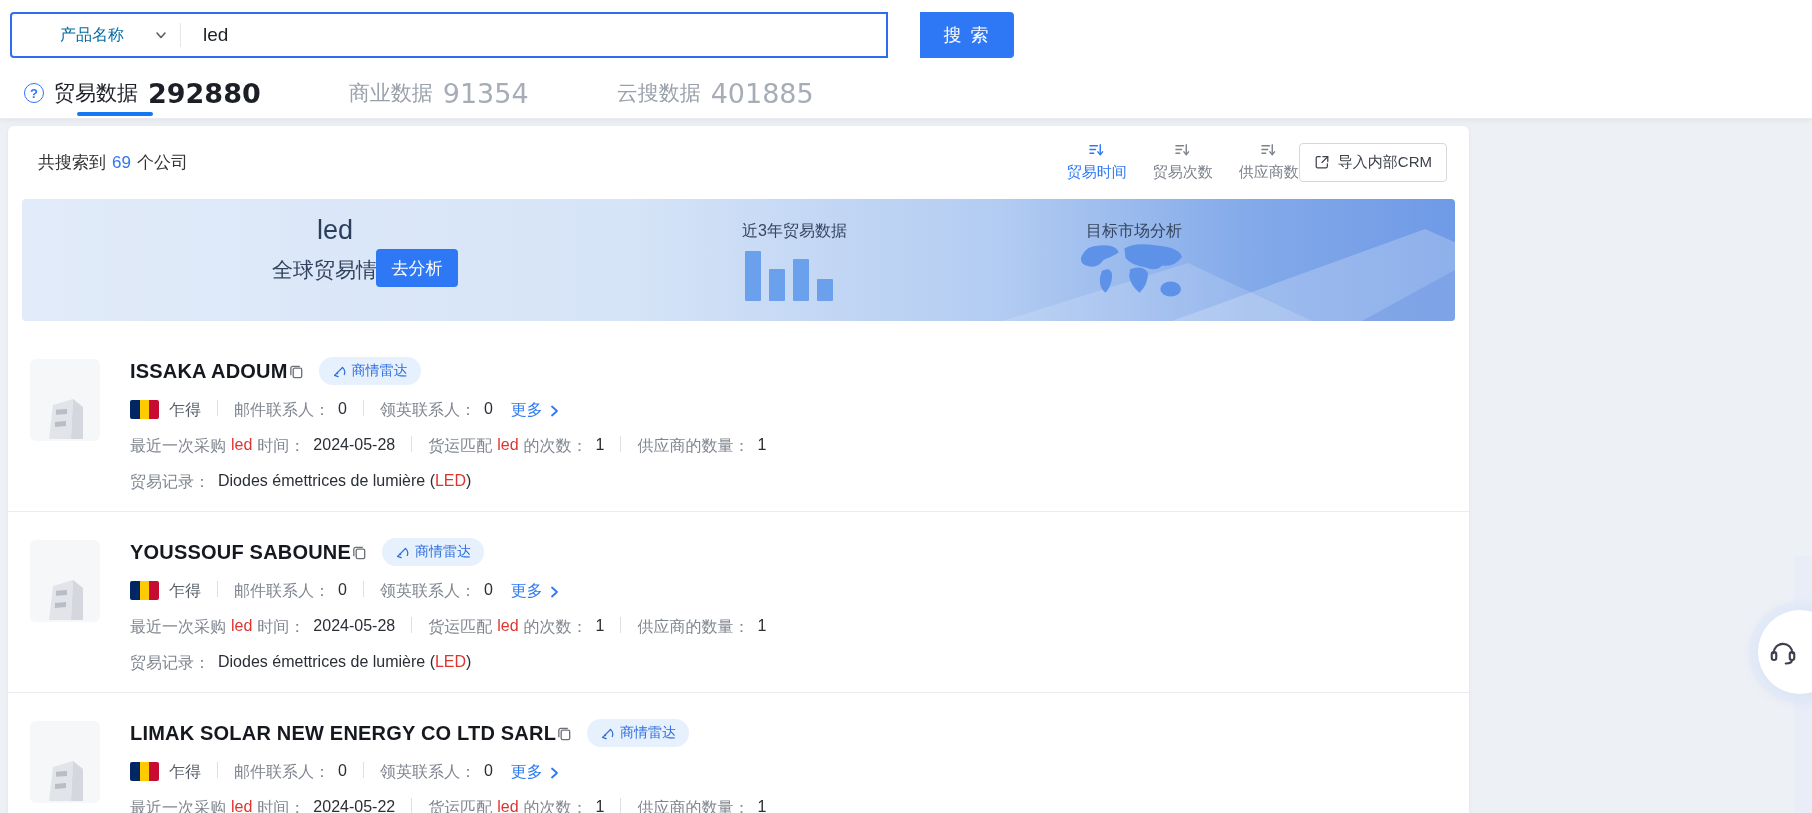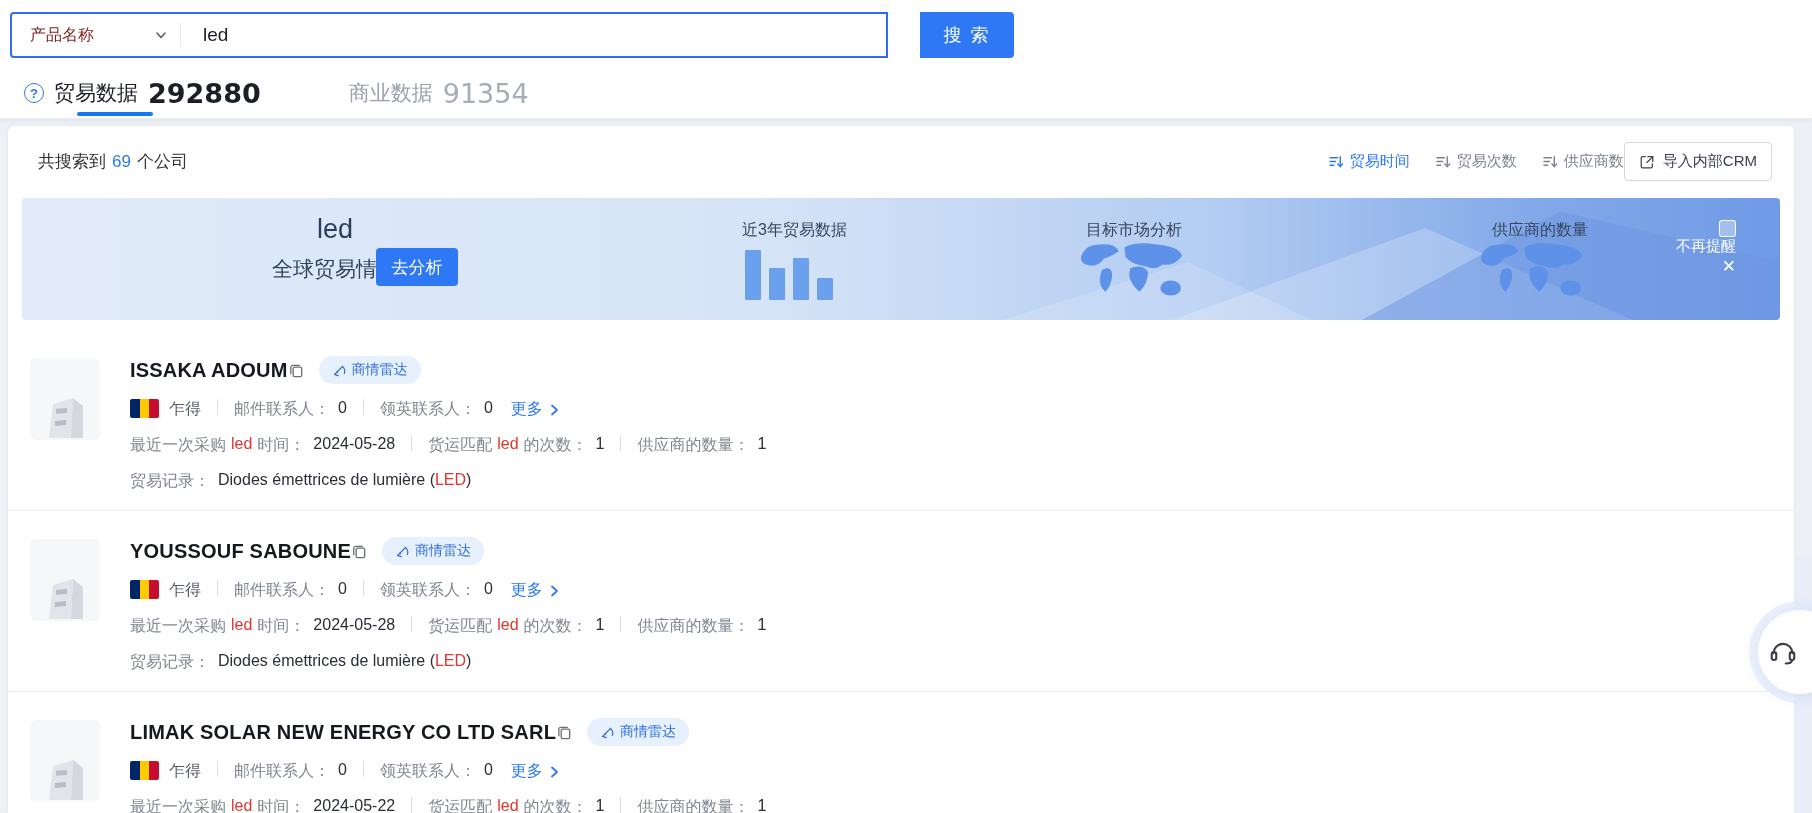--- a/index.html
+++ b/index.html
@@ -5,21 +5,21 @@
   * { margin:0; padding:0; box-sizing:border-box; }
   html,body { width:1812px; height:813px; overflow:hidden; background:#fff;
     font-family:"Liberation Sans","DejaVu Sans",sans-serif; }
 
   
   .header { position:absolute; top:0; left:0; width:1812px; height:119px; background:#fff;
     border-bottom:1px solid #ebedf0; box-shadow:0 2px 5px rgba(0,0,0,.05); z-index:5; }
   .search-wrap { position:absolute; top:12px; left:10px; width:878px; height:46px;
     border:2px solid #2e6cf0; border-radius:4px 0 0 4px; background:#fff; display:flex; align-items:center; }
   .cat-select { width:168px; height:100%; display:flex; align-items:center; padding:0 12px 0 18px;
-    cursor:pointer; color:#7f1d1d; font-size:16px; }
+    cursor:pointer; color:#0369a1; font-size:16px;text-align:center; }
   .cat-select .txt { flex:1; }
   .sep-v { width:1px; height:24px; background:#e3e6ea; }
   .search-input { flex:1; height:100%; border:none; outline:none; font-size:19px; color:#1c1f24;
     padding:0 16px 0 22px; font-family:inherit; background:transparent; }
   .search-btn { position:absolute; top:12px; left:920px; width:94px; height:46px; background:#2e77f5;
     color:#fff; font-size:18px; border:none; border-radius:0 4px 4px 0; cursor:pointer; letter-spacing:2px; }
 
   
   .tabs { position:absolute; top:68px; left:24px; height:50px; display:flex; align-items:center; }
   .tab { display:flex; align-items:center; cursor:pointer; position:relative; height:50px; }
@@ -27,29 +27,29 @@
   .tab .t-label { font-size:21px; color:#9aa1ab; }
   .tab .t-count { font-size:27px; color:#a6adb7; margin-left:10px; font-family:"DejaVu Sans",sans-serif; }
   .tab.active .t-label { color:#1c2026; font-weight:400; }
   .tab.active .t-count { color:#1c2026; font-weight:600; }
   .help-ic { width:20px; height:20px; border:1.5px solid #2e77f5; border-radius:50%; color:#2e77f5;
     font-size:13px; display:flex; align-items:center; justify-content:center; margin-right:10px; font-weight:700; }
   .tab-underline { position:absolute; bottom:2px; left:53px; width:76px; height:4px; border-radius:2px; background:#1677f2; }
 
   
   .content-bg { position:absolute; top:119px; left:0; width:1812px; height:694px; background:#edf0f5; }
-  .panel { position:absolute; top:7px; left:8px; width:1786px; height:687px; background:#fff;
+  .panel { position:absolute; top:7px; left:8px; width:1461px; height:687px; background:#fff;
     border-radius:6px 6px 0 0; box-shadow:0 1px 4px rgba(0,0,0,.06); overflow:hidden; }
 
   
   .results-bar { display:flex; align-items:center; padding:16px 22px 10px 30px; }
   .found { font-size:17px; color:#333; }
   .found .cnt { color:#2e77f5; margin:0 6px; }
   .sorts { margin-left:auto; display:flex; align-items:center; }
-  .sort-item { display:flex; align-items:center; gap:6px; font-size:15px; color:#7c828c; cursor:pointer; margin-left:26px; }
+  .sort-item { display:flex; align-items:center; gap:6px; font-size:15px; color:#7c828c; cursor:pointer; margin-left:26px;flex-direction:column; }
   .sort-item.active { color:#2e77f5; }
   .crm-btn { display:flex; align-items:center; gap:8px; border:1px solid #d5d8dd;
     border-radius:4px; background:#fff; padding:9px 14px; font-size:15px; color:#3c414b; cursor:pointer; }
 
   
   .banner { position:relative; margin:7px 14px 0 14px; height:122px; border-radius:4px; overflow:hidden;
     background:linear-gradient(90deg,#e1ebf9 0%,#d6e4f7 42%,#b3ccf2 68%,#82a9e9 86%,#6f9ae6 100%); }
   .tri { position:absolute; bottom:0; }
   .tri-a { left:1150px; width:460px; height:92px; background:rgba(255,255,255,.22); clip-path:polygon(0 100%,55% 0,100% 100%); }
   .tri-b { left:1340px; width:440px; height:118px; background:rgba(110,150,225,.5); clip-path:polygon(0 100%,45% 8%,100% 55%,100% 100%); }
@@ -118,20 +118,24 @@
     <div class="tab active">
       <span class="help-ic">?</span>
       <span class="t-label">贸易数据</span>
       <span class="t-count">292880</span>
       <span class="tab-underline"></span>
     </div>
     <div class="tab">
       <span class="t-label">商业数据</span>
       <span class="t-count">91354</span>
     </div>
+    <div class="tab">
+      <span class="t-label">云搜数据</span>
+      <span class="t-count">401885</span>
+    </div>
   </div>
 </div>
 
 <div class="content-bg">
 <div class="panel">
 
   <div class="results-bar">
     <div class="found">
       <span>共搜索到</span><span class="cnt">69</span><span>个公司</span>
     </div>

